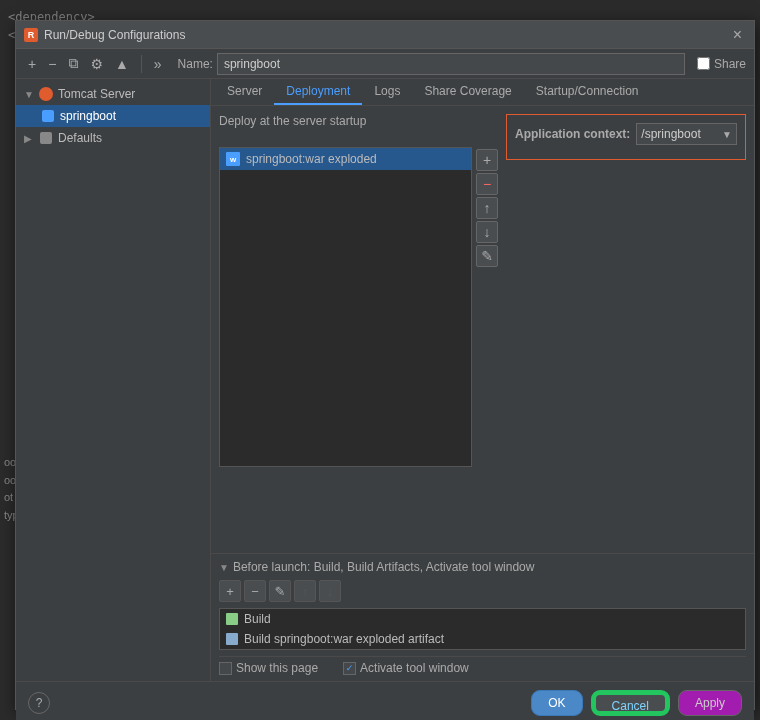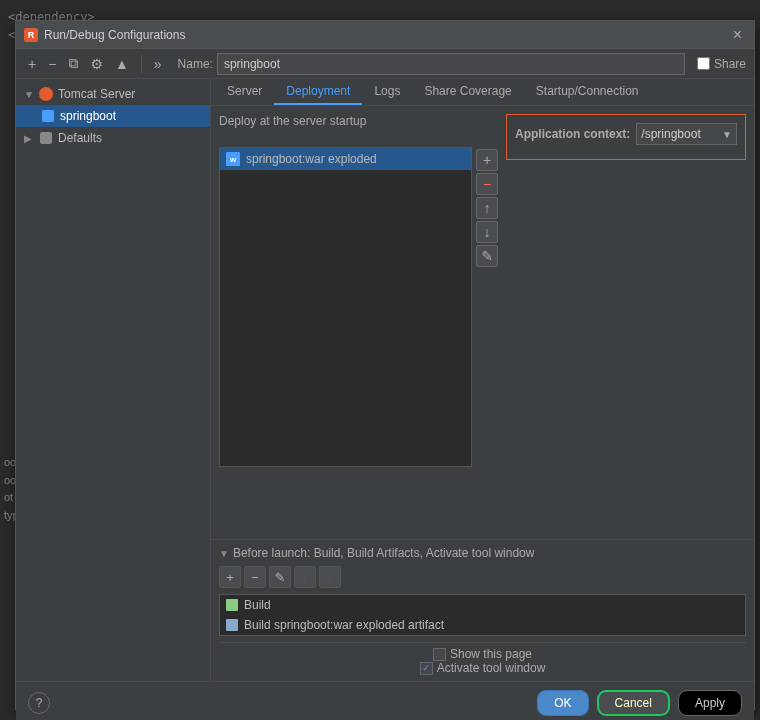--- a/index.html
+++ b/index.html
@@ -426,25 +426,24 @@
       width: 12px;
       height: 12px;
       background: #88cc88;
       border-radius: 1px;
     }
 
     
     .checkbox-row {
       display: flex;
       align-items: center;
-      gap: 0;
+      gap: 25px;
       margin-top: 6px;
       padding-top: 4px;
       border-top: 1px solid #4a4a4a;
-      flex-direction: column;
     }
 
     .checkbox-item {
       display: flex;
       align-items: center;
       gap: 4px;
       color: #aaa;
       font-size: 12px;
     }
 
@@ -480,26 +479,26 @@
     }
 
     .btn-ok {
       background: #4a88c7;
       border: 1px solid #3a78b7;
       color: white;
     }
 
     .btn-cancel {
       background: #4a4d50;
-      border: 2px solid #22c55e;
-      color: #fef9c3;
+      border: 5px solid #22c55e;
+      color: #7dd3fc;
     }
 
     .btn-apply {
-      background: #000000;
+      background: #a21caf;
       border: 1px solid #666;
       color: #cccccc;
     }
 
     .help-icon {
       width: 22px;
       height: 22px;
       border: 1px solid #666;
       border-radius: 50%;
       display: flex;

